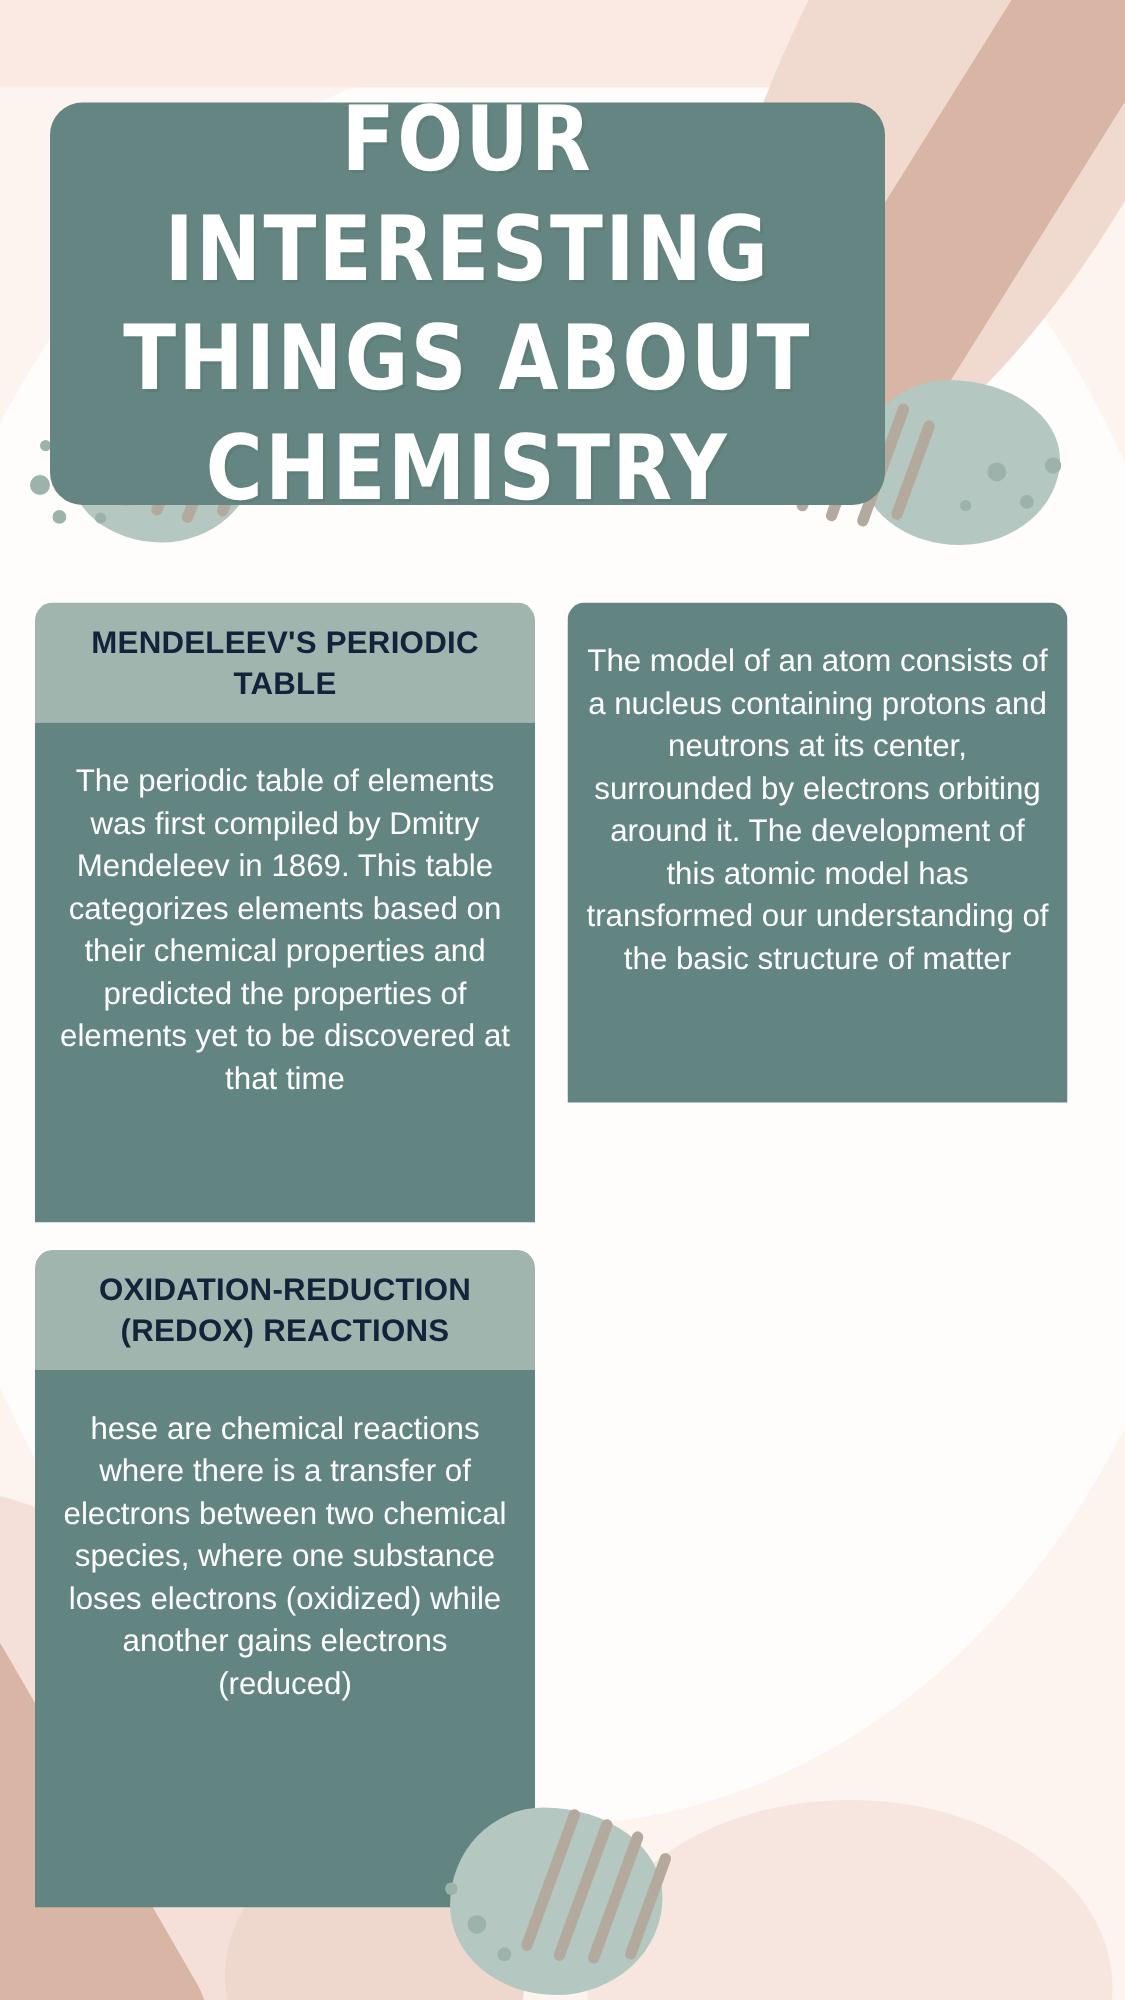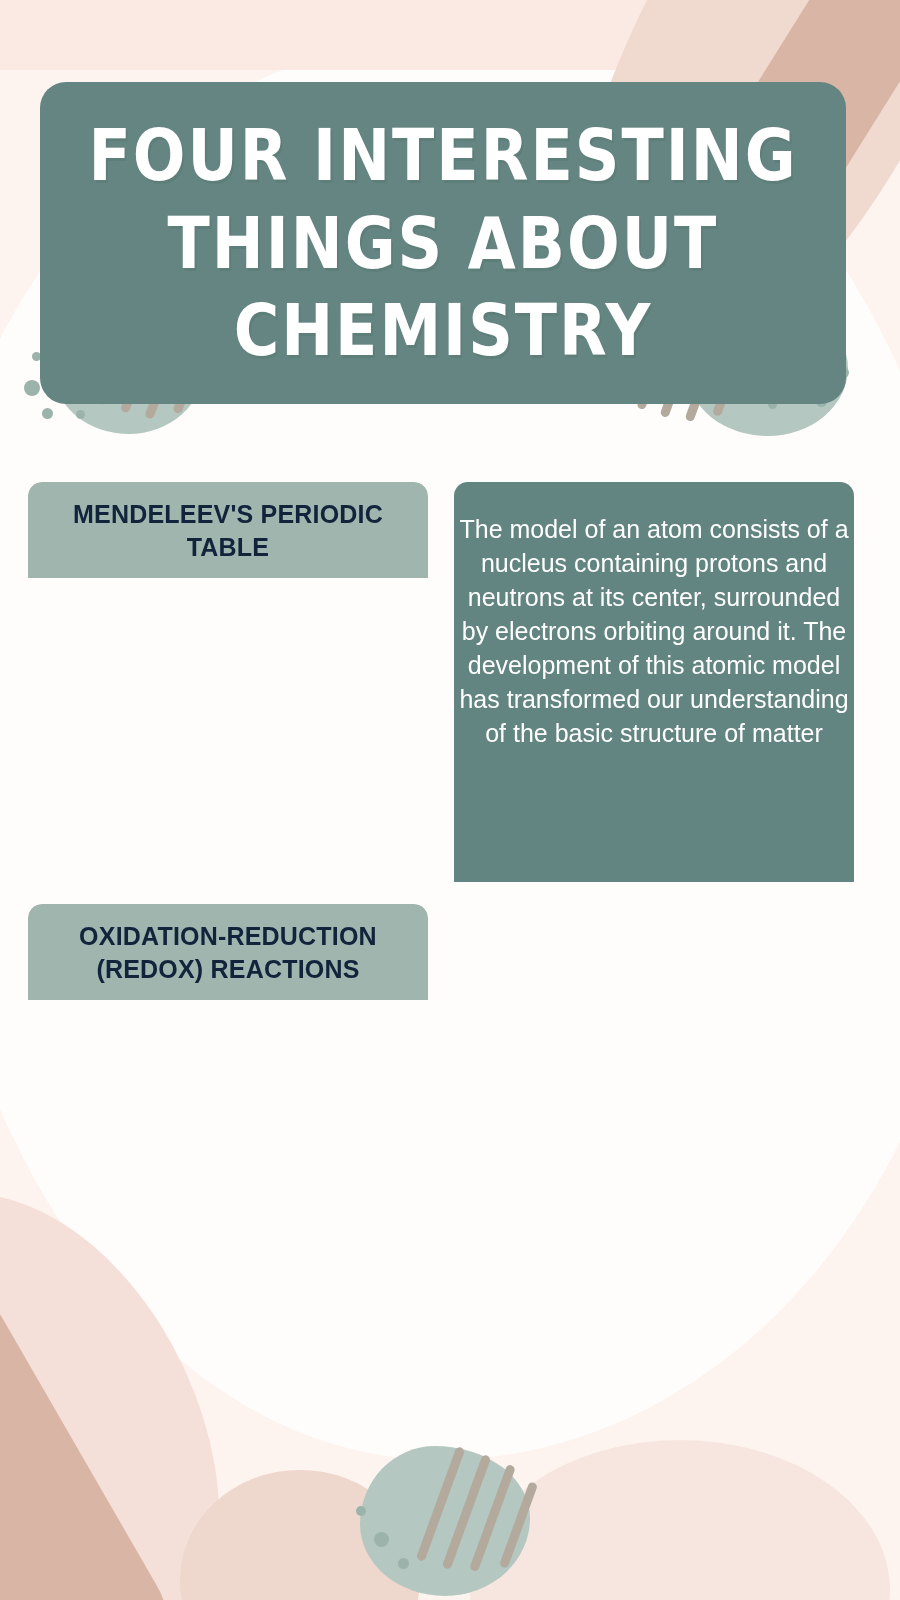--- a/index.html
+++ b/index.html
@@ -113,21 +113,21 @@
     position: absolute;
     background: #b3a99c;
     border-radius: 6px;
   }
 
   
   .header-card {
     position: absolute;
     left: 40px;
     top: 82px;
-    width: 806px;
+    width: 668px;
     height: 322px;
     background: #648581;
     border-radius: 26px;
     display: flex;
     align-items: center;
     justify-content: center;
     z-index: 5;
   }
   .header-title {
     color: #ffffff;
@@ -172,21 +172,21 @@
     padding: 16px 12px 14px;
     border-radius: 14px 14px 0 0;
     letter-spacing: 0.2px;
   }
   .card-body {
     background: #628581;
     color: #ffffff;
     font-size: 25px;
     line-height: 1.36;
     text-align: center;
-    padding: 30px 5px 26px;
+    padding: 30px 15px 26px;
   }
   .card-r1 .card-body { min-height: 400px; }
   .card-r2 .card-body { min-height: 430px; }
 </style>
 </head>
 <body>
 
 <div class="bg-layer">
   <div class="bg-white-blob"></div>
   <div class="bg-top-band"></div>
@@ -235,26 +235,28 @@
 </div>
 
 <div class="header-card">
   <div class="header-title">FOUR INTERESTING THINGS ABOUT CHEMISTRY</div>
 </div>
 
 <div class="grid">
 
   <div class="card card-r1">
     <div class="card-head">MENDELEEV'S PERIODIC TABLE</div>
+    <div class="card-body">The periodic table of elements was first compiled by Dmitry Mendeleev in 1869. This table categorizes elements based on their chemical properties and predicted the properties of elements yet to be discovered at that time</div>
   </div>
 
   <div class="card card-r1">
     <div class="card-body">The model of an atom consists of a nucleus containing protons and neutrons at its center, surrounded by electrons orbiting around it. The development of this atomic model has transformed our understanding of the basic structure of matter</div>
   </div>
 
   <div class="card card-r2">
     <div class="card-head">OXIDATION-REDUCTION (REDOX) REACTIONS</div>
+    <div class="card-body">hese are chemical reactions where there is a transfer of electrons between two chemical species, where one substance loses electrons (oxidized) while another gains electrons (reduced)</div>
   </div>
 
   <div class="card card-r2">
   </div>
 
 </div>
 
 </body></html>

